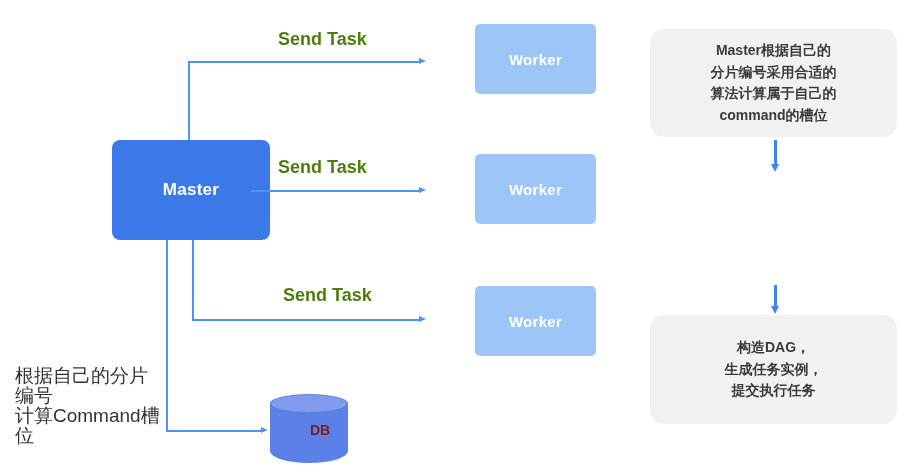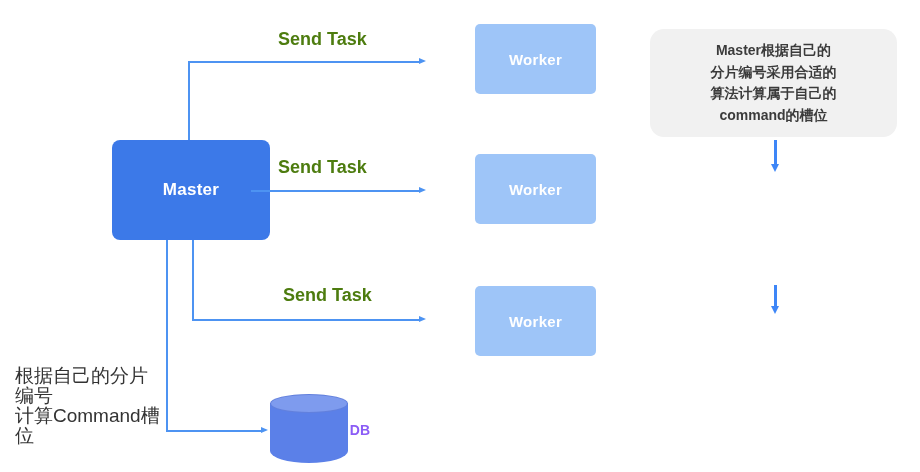--- a/index.html
+++ b/index.html
@@ -25,22 +25,22 @@
   .db{position:absolute;left:270px;top:394px;width:78px;height:70px;}
   .db-body{
     position:absolute;left:0;top:9px;width:78px;height:60px;background:#5b80e8;
     border-radius:0 0 39px 39px / 0 0 12px 12px;
   }
   .db-top{
     position:absolute;left:0;top:0;width:78px;height:19px;background:#7e9bee;
     border:1px solid rgba(64,96,200,.45);border-radius:50%;box-sizing:border-box;
   }
   .db-label{
-    position:absolute;left:0;top:28px;width:100px;text-align:right;
-    color:#8b5cf6;font-weight:bold;font-size:14px;
+    position:absolute;left:0;top:28px;width:100px;text-align:center;
+    color:#7f1d1d;font-weight:bold;font-size:14px;
   }
   
   .cline{position:absolute;background:#4d93f2;}
   .h{height:1.5px}.v{width:1.5px}
   .ah-right{
     position:absolute;width:0;height:0;
     border-top:3.5px solid transparent;border-bottom:3.5px solid transparent;
     border-left:7px solid #4d93f2;
   }
   .edge-label{
@@ -113,14 +113,17 @@
 算法计算属于自己的
 command的槽位</div>
 
   <div class="flow-arrow fa1"></div>
   <div class="ah-down" style="left:771px;top:164px"></div>
 
 
   <div class="flow-arrow fa2"></div>
   <div class="ah-down" style="left:771px;top:306px"></div>
 
+  <div class="step s3">构造DAG，
+生成任务实例，
+提交执行任务</div>
 
 </div>
 
 </body></html>

